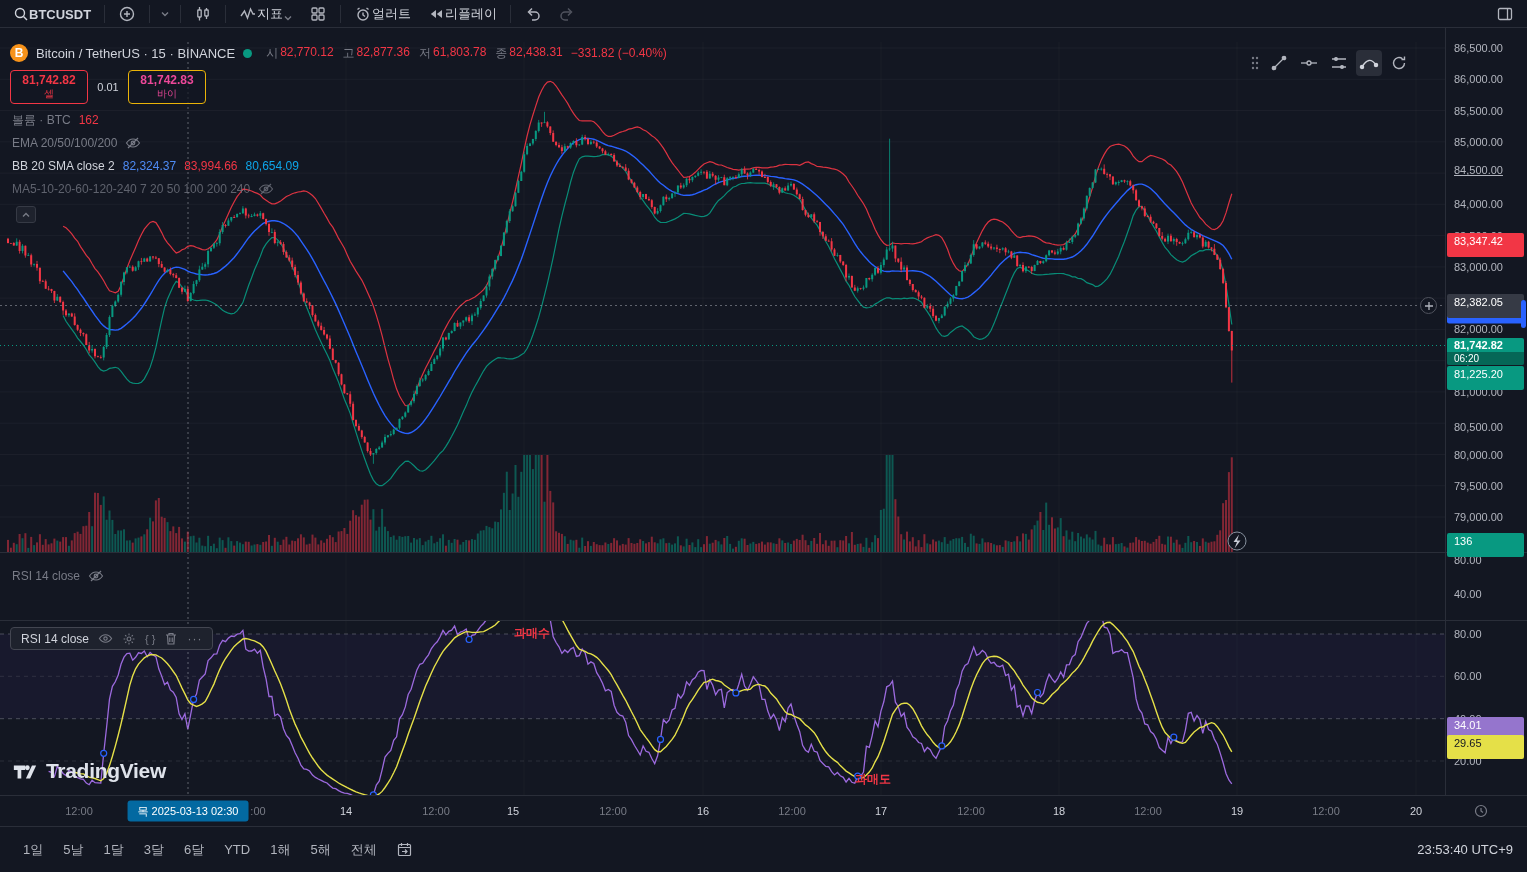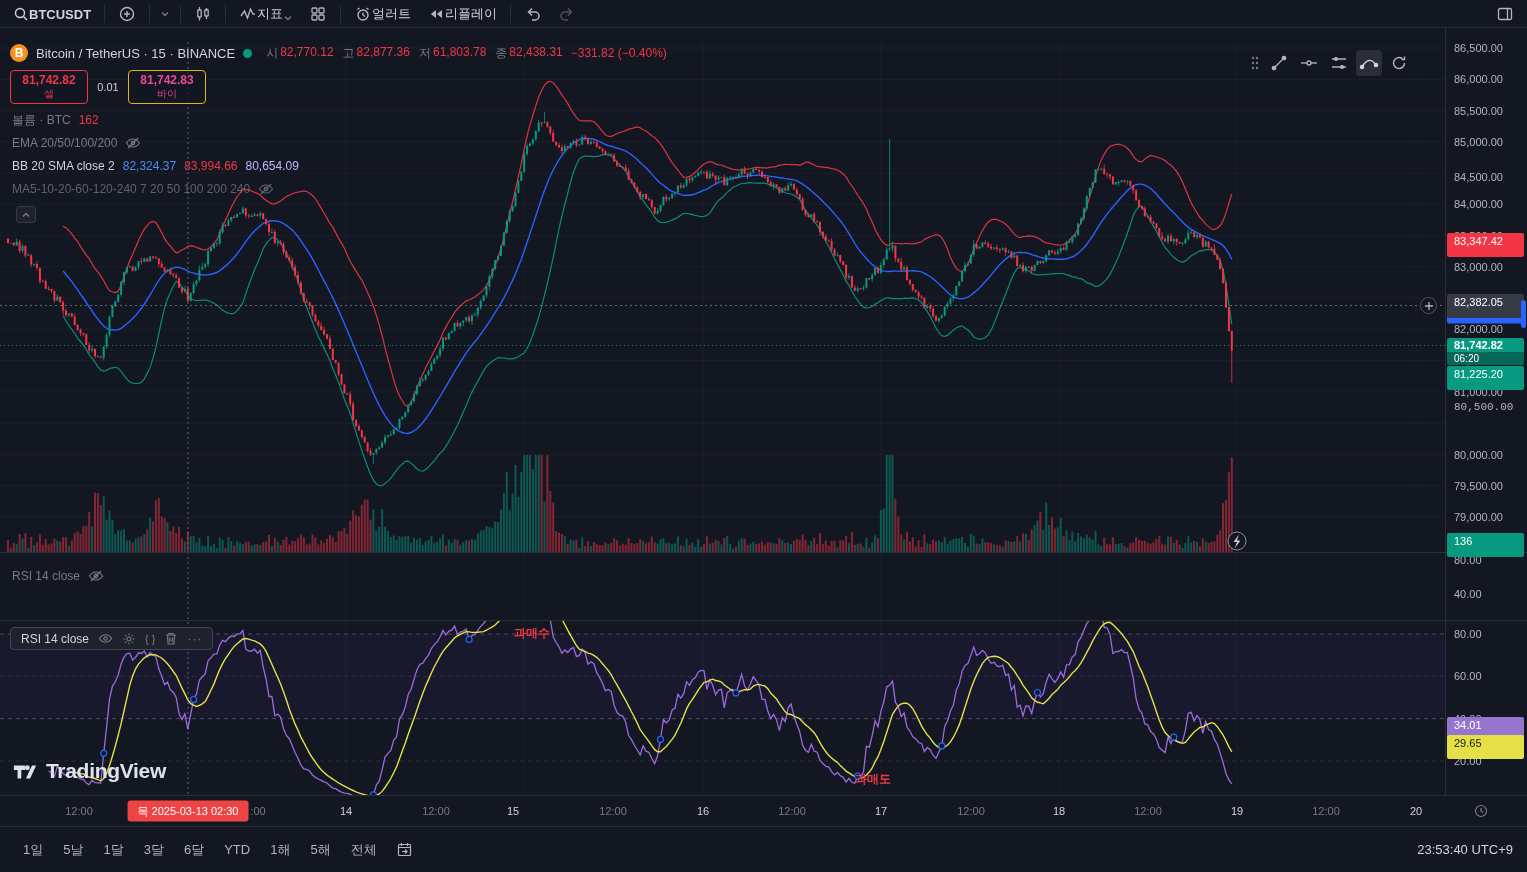--- a/index.html
+++ b/index.html
@@ -57,21 +57,21 @@
 .pa-badge{position:absolute;left:1px;right:3px;transform:translateY(-50%);border-radius:2px;
 padding:2px 0 10px 7px;font-size:11px;color:#fff;white-space:nowrap;z-index:2}
 .pa-strip{position:absolute;left:1px;right:3px;height:9px;transform:translateY(-50%);background:#2962ff;border-radius:2px}
 .pa-badge-last{position:absolute;left:1px;right:3px;border-radius:2px;overflow:hidden;background:#089981;color:#fff;z-index:2}
 .pa-badge-last .lp{font-size:11px;padding:1px 0 1px 7px;font-weight:700}
 .pa-badge-last .cd{font-size:10px;padding:1px 0 1px 7px;background:rgba(0,0,0,.32)}
 .time-axis{position:absolute;left:0;top:767px;width:1527px;height:31px;border-top:1px solid #2a2e39;
 font-size:11px;color:#787b86;z-index:6;cursor:ew-resize}
 .ta-label{position:absolute;top:50%;transform:translate(-50%,-50%)}
 .ta-label.major{color:#d1d4dc}
-.ta-badge{position:absolute;top:50%;transform:translate(-50%,-50%);background:#ef4444;color:#fff;
+.ta-badge{position:absolute;top:50%;transform:translate(-50%,-50%);background:#0369a1;color:#fff;
 border-radius:3px;padding:3px 10px;font-size:11px;white-space:nowrap;z-index:3}
 .ta-corner{position:absolute;left:1474px;top:50%;transform:translateY(-50%);cursor:pointer}
 
 .bottombar{height:46px;display:flex;align-items:center;padding:0 14px;font-size:13px;color:#b2b5be;border-top:1px solid #2a2e39}
 .ranges{display:flex;align-items:center;gap:2px}
 .range-btn{padding:4px 9px;border-radius:4px;cursor:pointer}
 .goto-date{margin-left:10px;display:flex;align-items:center;cursor:pointer}
 .clock{color:#d1d4dc;cursor:pointer}
 </style>
 </head>
@@ -729,21 +729,21 @@
         <span>
           <svg width="16" height="16" viewBox="0 0 16 16" fill="none" stroke="#787b86" stroke-width="1.2">
               <path d="M1.5 8s2.6-4 6.5-4 6.5 4 6.5 4-2.6 4-6.5 4S1.5 8 1.5 8z"></path>
               <circle cx="8" cy="8" r="1.8"></circle>
               <path d="M3 13 13 3"></path>
             </svg>
         </span>
       </div>
       <div class="legend-row">
         <span class="bright">BB 20 SMA close 2</span>
-        <span id="bb-values"><span style="color: rgb(78, 139, 245); margin-right: 8px;">82,324.37</span><span style="color: rgb(242, 54, 69); margin-right: 8px;">83,994.66</span><span style="color: #c4b5fd; margin-right: 8px; margin-top: 28px;">80,654.09</span></span>
+        <span id="bb-values"><span style="color: rgb(78, 139, 245); margin-right: 8px;">82,324.37</span><span style="color: rgb(242, 54, 69); margin-right: 8px;">83,994.66</span><span style="color: #0ea5e9; margin-right: 8px; margin-top: 28px;">80,654.09</span></span>
       </div>
       <div class="legend-row" style="opacity:.75">
         <span>MA5-10-20-60-120-240 7 20 50 100 200 240</span>
         <span>
           <svg width="16" height="16" viewBox="0 0 16 16" fill="none" stroke="#787b86" stroke-width="1.2">
               <path d="M1.5 8s2.6-4 6.5-4 6.5 4 6.5 4-2.6 4-6.5 4S1.5 8 1.5 8z"></path>
               <circle cx="8" cy="8" r="1.8"></circle>
               <path d="M3 13 13 3"></path>
             </svg>
         </span>
@@ -856,29 +856,29 @@
     </div>
 
     <div class="pane-sep" style="top:524px"></div>
     <div class="pane-sep" style="top:592px"></div>
 
     <div class="price-axis" id="price-axis">
         <div class="pa-label" style="top: 20px;">86,500.00</div>
         <div class="pa-label" style="top: 51.3px;">86,000.00</div>
         <div class="pa-label" style="top: 82.5px;">85,500.00</div>
         <div class="pa-label" style="top: 113.8px;">85,000.00</div>
-        <div class="pa-label" style="top: 149px;">84,500.00</div>
+        <div class="pa-label" style="top: 142px; text-decoration: underline;">84,500.00</div>
         <div class="pa-label" style="top: 176.3px;">84,000.00</div>
         <div class="pa-label" style="top: 207.6px;">83,500.00</div>
         <div class="pa-label" style="top: 238.9px;">83,000.00</div>
         <div class="pa-label" style="top: 270.1px;">82,500.00</div>
         <div class="pa-label" style="top: 301.4px;">82,000.00</div>
         <div class="pa-label" style="top: 332.7px;">81,500.00</div>
         <div class="pa-label" style="top: 363.9px;">81,000.00</div>
-        <div class="pa-label" style="top: 379px; font-family: Liberation Mono, monospace;">80,500.00</div>
+        <div class="pa-label" style="top: 399px;">80,500.00</div>
         <div class="pa-label" style="top: 426.5px;">80,000.00</div>
         <div class="pa-label" style="top: 457.7px;">79,500.00</div>
         <div class="pa-label" style="top: 489px;">79,000.00</div>
         <div class="pa-label" style="top: 532px;">80.00</div>
         <div class="pa-label" style="top: 566px;">40.00</div>
         <div class="pa-label" style="top: 606px;">80.00</div>
         <div class="pa-label" style="top: 648.3px;">60.00</div>
         <div class="pa-label" style="top: 690.7px;">40.00</div>
         <div class="pa-label" style="top: 733px;">20.00</div>
         <div class="pa-strip" style="top: 291px;"></div>

